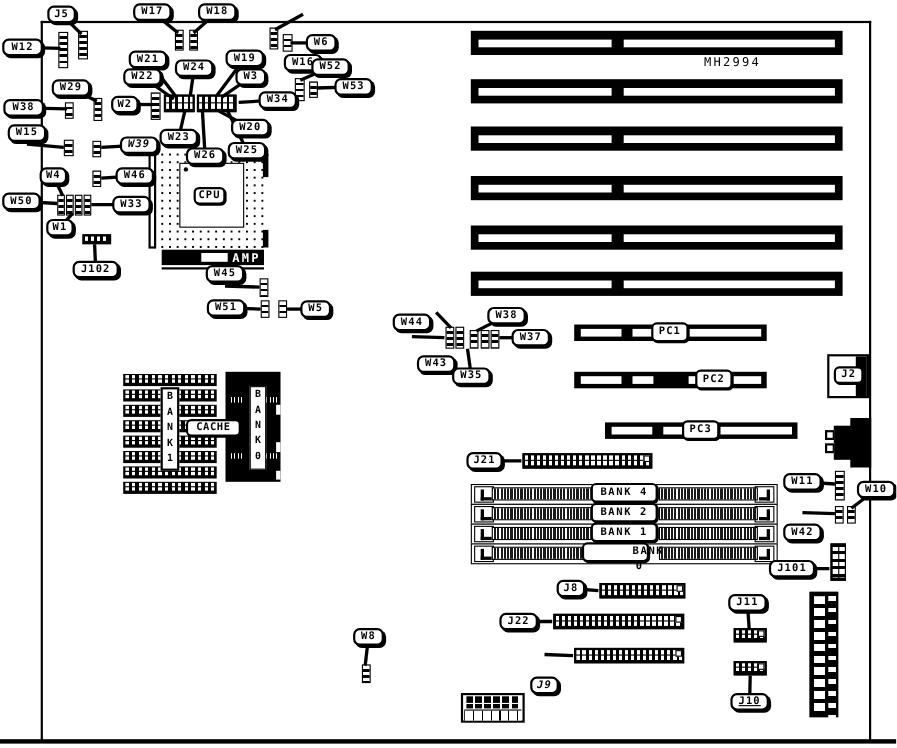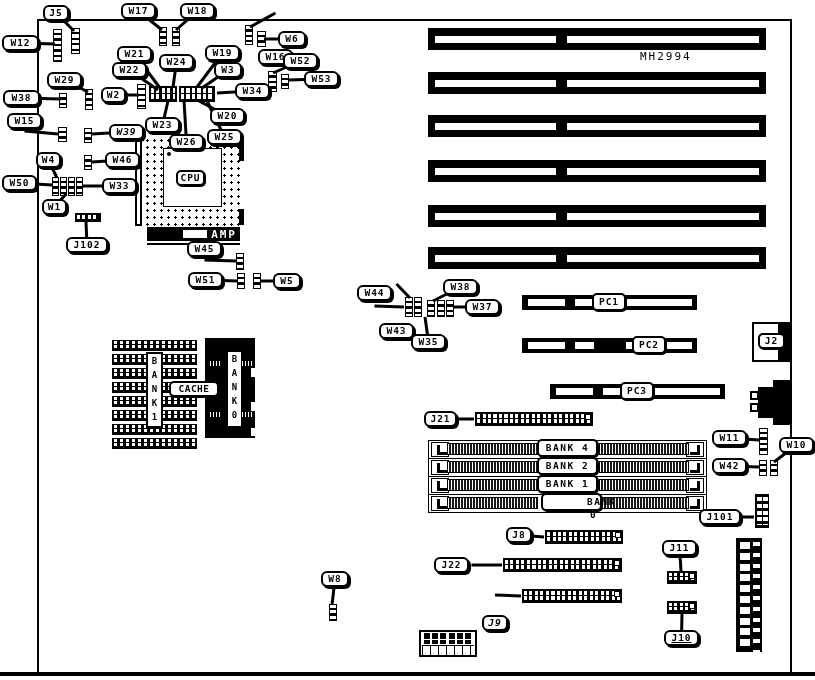--- a/index.html
+++ b/index.html
@@ -243,21 +243,21 @@
       </div>
       <div class="simm" style="left: 428px; top: 494px; width: 277px; height: 17px;">
         <div class="clip" style="left: 2px; top: 1px; width: 16px; height: 13px;">
           <div class="cliphook" style=""></div>
         </div>
         <div class="clip" style="left: 257px; top: 1px; width: 16px; height: 13px;">
           <div class="cliphook" style="transform: scaleX(-1); left: 3px;"></div>
         </div>
         <div class="simmstripe" style="left: 18px; top: 2px; width: 89px; height: 10px;"></div>
         <div class="simmstripe" style="left: 170px; top: 2px; width: 88px; height: 10px;"></div>
-        <div class="inlabel" style="left: 112px; top: -2px; width: 61px; height: 18px; line-height: 13px; letter-spacing: 1.5px; padding-left: 44px;">BANK 0</div>
+        <div class="inlabel" style="left: 100px; top: -2px; width: 61px; height: 18px; line-height: 13px; letter-spacing: 1.5px; padding-left: 44px;">BANK 0</div>
       </div>
       <div class="pinstrip" style="left: 149px; top: 86px; width: 28px; height: 16px;">
         <div class="pinrow" style="height: 5px;"></div>
         <div class="pinrow" style="height: 5px;"></div>
       </div>
       <div class="pinstrip" style="left: 179px; top: 86px; width: 36px; height: 16px;">
         <div class="pinrow" style="height: 5px;"></div>
         <div class="pinrow" style="height: 5px;"></div>
       </div>
       <div class="pinstrip" style="left: 75px; top: 213px; width: 26px; height: 9px;">
@@ -361,22 +361,22 @@
       <div class="callout" style="left: 273px; top: 273px; width: 28px;">W5</div>
       <div class="callout" style="left: 379px; top: 276px; width: 35px; margin-top: 47px;">W43</div>
       <div class="callout" style="left: 443px; top: 279px; width: 35px;">W38</div>
       <div class="callout" style="left: 357px; top: 285px; width: 35px;">W44</div>
       <div class="callout" style="left: 465px; top: 299px; width: 35px;">W37</div>
       <div class="callout" style="left: 411px; top: 334px; width: 35px;">W35</div>
       <div class="callout" style="left: 321px; top: 571px; width: 28px;">W8</div>
       <div class="callout" style="left: 424px; top: 411px; width: 33px;">J21</div>
       <div class="callout" style="left: 712px; top: 430px; width: 35px;">W11</div>
       <div class="callout" style="left: 779px; top: 437px; width: 35px;">W10</div>
-      <div class="callout" style="left: 712px; top: 458px; width: 35px;">W42</div>
+      <div class="callout" style="left: 712px; top: 476px; width: 35px;">W42</div>
       <div class="callout" style="left: 699px; top: 509px; width: 42px;">J101</div>
       <div class="callout" style="left: 506px; top: 527px; width: 26px;">J8</div>
-      <div class="callout" style="left: 434px; top: 557px; width: 35px;">J22</div>
+      <div class="callout" style="left: 454px; top: 557px; width: 35px;">J22</div>
       <div class="callout" style="left: 482px; top: 615px; width: 26px; font-style: italic;">J9</div>
       <div class="callout" style="left: 662px; top: 540px; width: 35px;">J11</div>
       <div class="callout" style="left: 664px; top: 630px; width: 35px; text-decoration: underline;">J10</div>
     </div>
 
 </div>
 
 </body></html>

